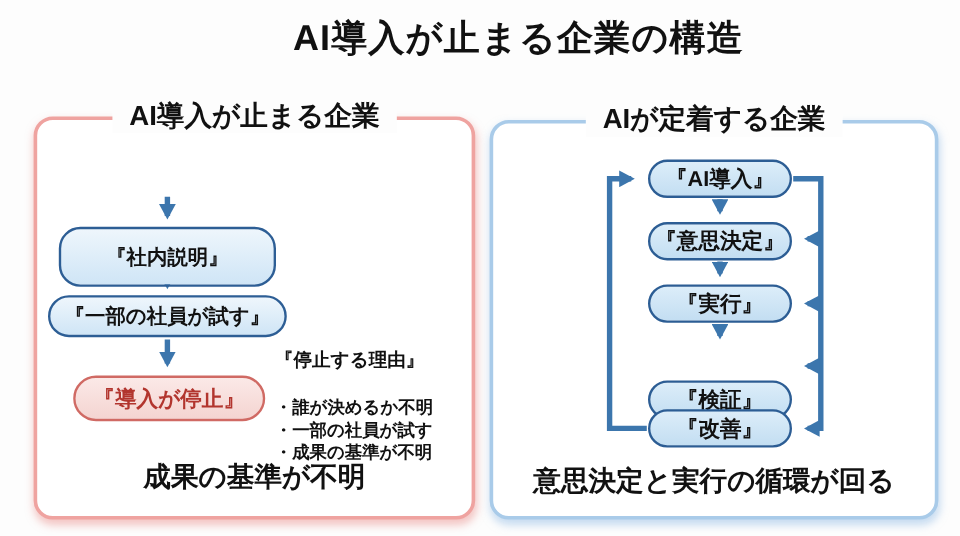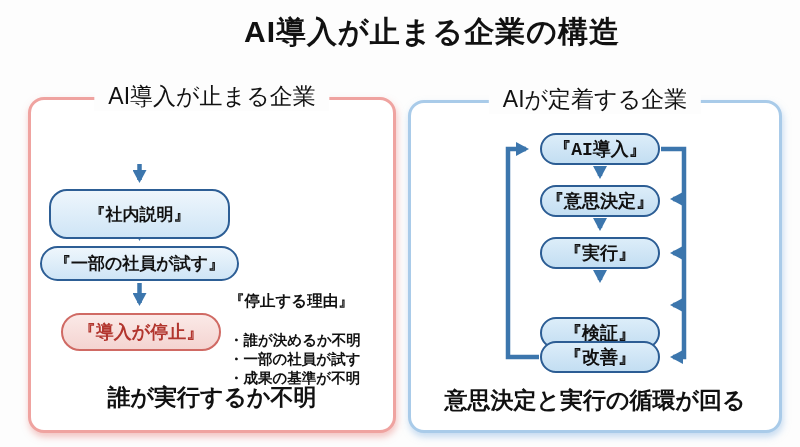--- a/index.html
+++ b/index.html
@@ -21,42 +21,41 @@
     box-shadow:1px 4px 7px rgba(233,138,134,.50);
   }
   .panel-right{
     left:408px;top:100px;width:368px;height:327px;
     border:3px solid #a9cbe9;
     box-shadow:1px 4px 7px rgba(150,190,230,.55);
   }
   .legend{
     position:absolute;top:-17px;left:50%;transform:translateX(-50%);
     background:#fdfdfd;padding:0 14px;white-space:nowrap;
-    font-size:23px;font-weight:normal;line-height:1.2;
+    font-size:23px;font-weight:bold;line-height:1.2;
   }
   
   .pill,.rbox{
     position:absolute;display:flex;align-items:center;justify-content:center;
     font-weight:bold;box-sizing:border-box;white-space:nowrap;
   }
   .pill{
     border:2.5px solid #2d5e95;border-radius:18px;
     background:linear-gradient(180deg,#eef6fc 0%,#cfe5f6 100%);
     font-size:17px;
   }
   .pill-red{
     border:2.5px solid #d06a64;border-radius:20px;
     background:linear-gradient(180deg,#fbe9e7 0%,#f4d4d1 100%);
     color:#b2352e;font-size:18px;
   }
   .rbox{
     border:2.5px solid #2c5d94;border-radius:16px;
     background:linear-gradient(180deg,#dcedf9 0%,#c3def2 100%);
     font-size:18px;
-    font-family:Liberation Mono, monospace;
   }
   .ls1{left:18px;top:29px;width:181px;height:33px;}
   .ls2{left:18px;top:89px;width:181px;height:50px;}
   .ls3{left:9px;top:146px;width:199px;height:35px;font-family:Liberation Serif, serif;}
   .ls4{left:30px;top:213px;width:160px;height:38px;}
   .rs{left:129px;width:120px;height:32px;}
   .rs0{top:30px;} .rs1{top:82px;} .rs2{top:134px;} .rs3{top:186px;margin-top:28px;} .rs4{top:238px;}
   
   .wires{position:absolute;left:0;top:0;pointer-events:none;}
   
@@ -92,21 +91,21 @@
   <div class="pill ls3">『一部の社員が試す』</div>
   <div class="pill pill-red ls4">『導入が停止』</div>
 
   <div class="note">
     <div class="note-title">『停止する理由』</div>
     <div class="note-line">・誰が決めるか不明</div>
     <div class="note-line">・一部の社員が試す</div>
     <div class="note-line">・成果の基準が不明</div>
   </div>
 
-  <div class="caption">誰が実行するか不明</div>
+  <div class="caption">成果の基準が不明</div>
 </div>
 
 <div class="panel panel-right">
   <div class="legend">AIが定着する企業</div>
 
   <svg class="wires" width="362" height="321" viewBox="0 0 362 321">
     <defs>
       <marker id="ahR" markerUnits="userSpaceOnUse" markerWidth="15" markerHeight="14" refX="10" refY="7" orient="auto">
         <path d="M0,0 L13,7 L0,14 Z" fill="#3c76ad"></path>
       </marker>

